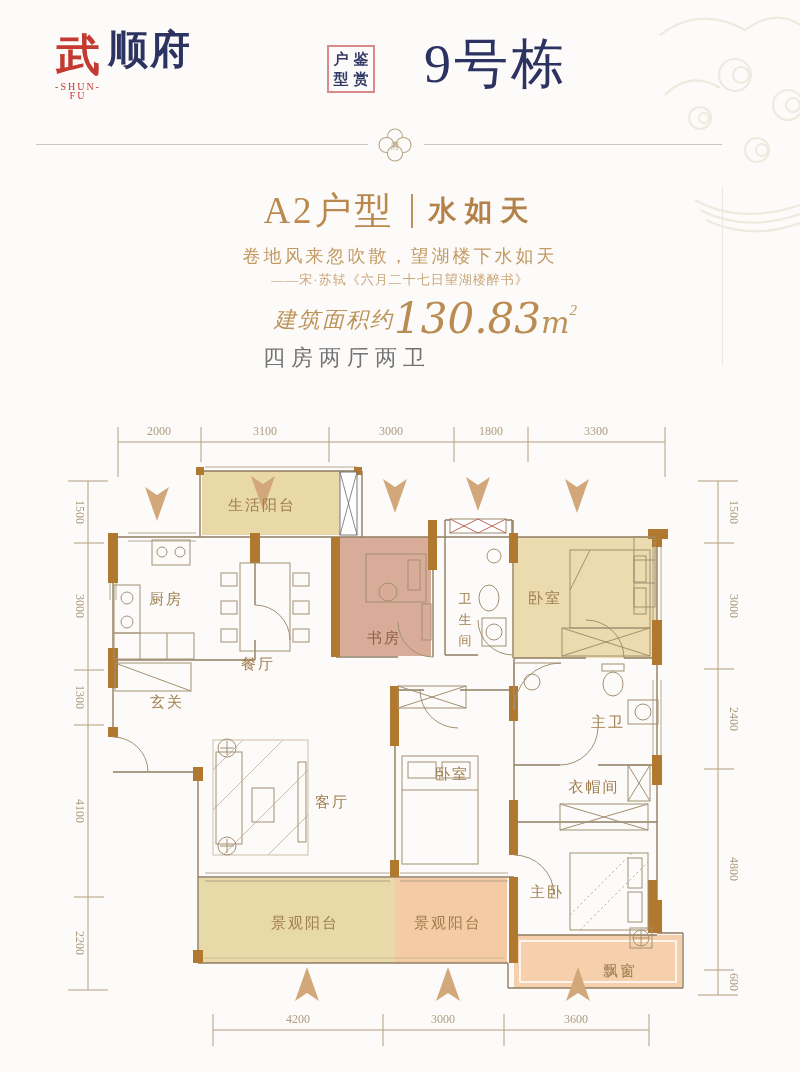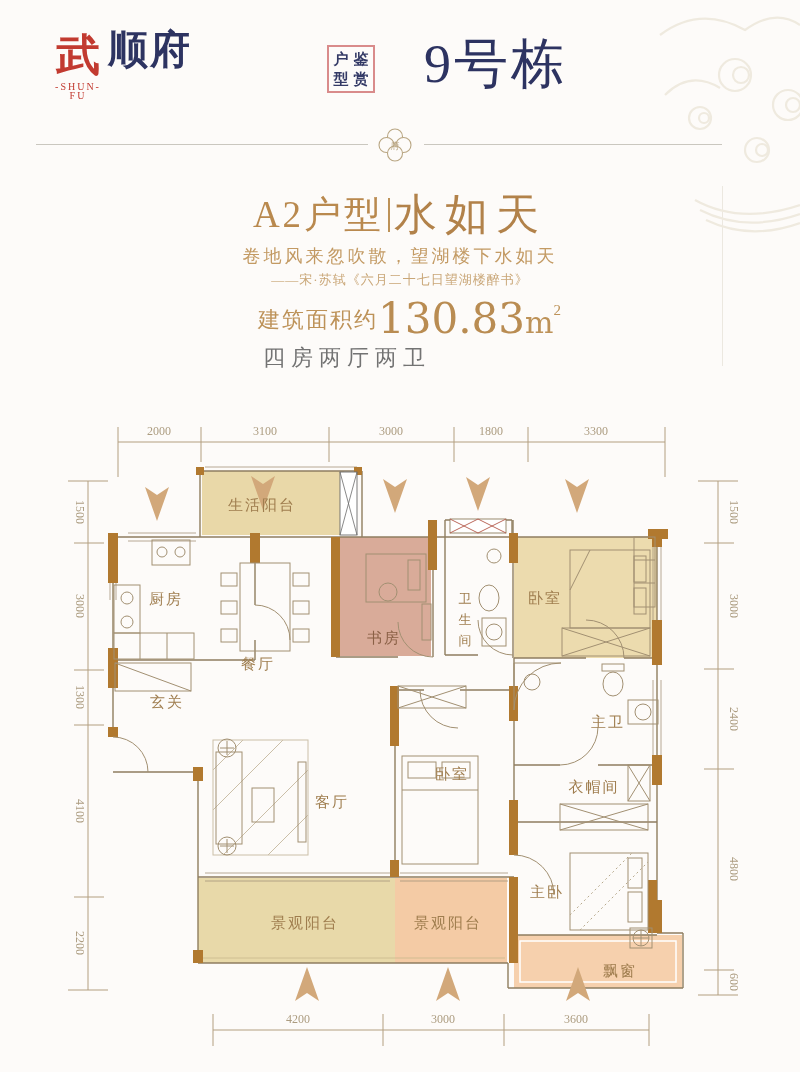--- a/index.html
+++ b/index.html
@@ -11,27 +11,27 @@
   .seal-glyph{font-size:44px;font-weight:bold;line-height:52px;}
   .seal-sub{font-size:10px;letter-spacing:2px;line-height:9px;}
   .brand{left:108px;top:22px;font-size:40px;font-weight:bold;color:#2d3361;letter-spacing:2px;}
   .stamp{left:327px;top:45px;width:40px;height:40px;border:2px solid #d98b8b;
          display:grid;grid-template-columns:1fr 1fr;align-items:center;justify-items:center;
          padding:2px;color:#343a66;font-size:15px;font-weight:bold;line-height:16px;}
   .building{left:384px;top:28px;font-size:54px;color:#2d3361;letter-spacing:3px;margin-left:40px;}
   .divider{top:144px;height:1px;background:#cac7bf;}
   .vline{left:722px;top:186px;width:1px;height:180px;background:#ece8e0;}
   
-  .title-row{top:186px;left:0;width:800px;display:flex;justify-content:center;align-items:center;gap:4px;}
+  .title-row{top:186px;left:0;width:800px;display:flex;justify-content:center;align-items:center;gap:16px;}
   .plan-code{font-size:37px;color:#b9894e;letter-spacing:3px;}
   .tsep{width:2px;height:34px;background:#bd9258;}
-  .plan-name{font-size:43px;color:#b2824a;font-weight:normal;letter-spacing:8px;}
+  .plan-name{font-size:28px;color:#b2824a;font-weight:bold;letter-spacing:8px;}
   .poem{top:244px;left:0;width:800px;text-align:center;font-size:18px;color:#c39a63;letter-spacing:3px;}
   .source{top:271px;left:0;width:800px;text-align:center;font-size:13px;color:#c9a677;letter-spacing:1px;}
-  .area-row{left:258px;top:294px;color:#bd9258;white-space:nowrap;}
+  .area-row{left:274px;top:294px;color:#bd9258;white-space:nowrap;font-style:italic;}
   .area-label{font-size:22px;letter-spacing:2px;vertical-align:6px;}
   .area-value{font-size:42px;font-family:"DejaVu Serif",serif;color:#b98c52;}
   .area-unit{font-size:30px;font-family:"DejaVu Serif",serif;}
   .area-sup{font-size:15px;vertical-align:18px;}
   .layout-row{left:263px;top:343px;font-size:22px;color:#737373;letter-spacing:6px;}
   
   text{font-family:"Liberation Serif","DejaVu Serif",serif;}
   .dimtxt{fill:#ac9c80;font-size:12px;}
   .roomtxt{fill:#9f7d4e;font-size:15px;letter-spacing:2px;}
   .roomtxt-s{fill:#9f7d4e;font-size:13px;}

